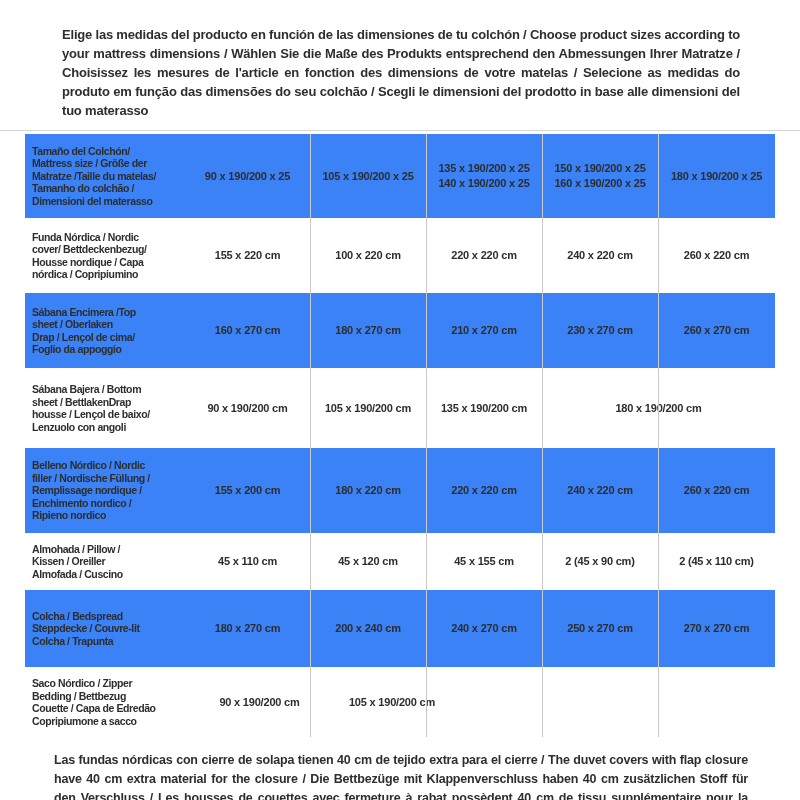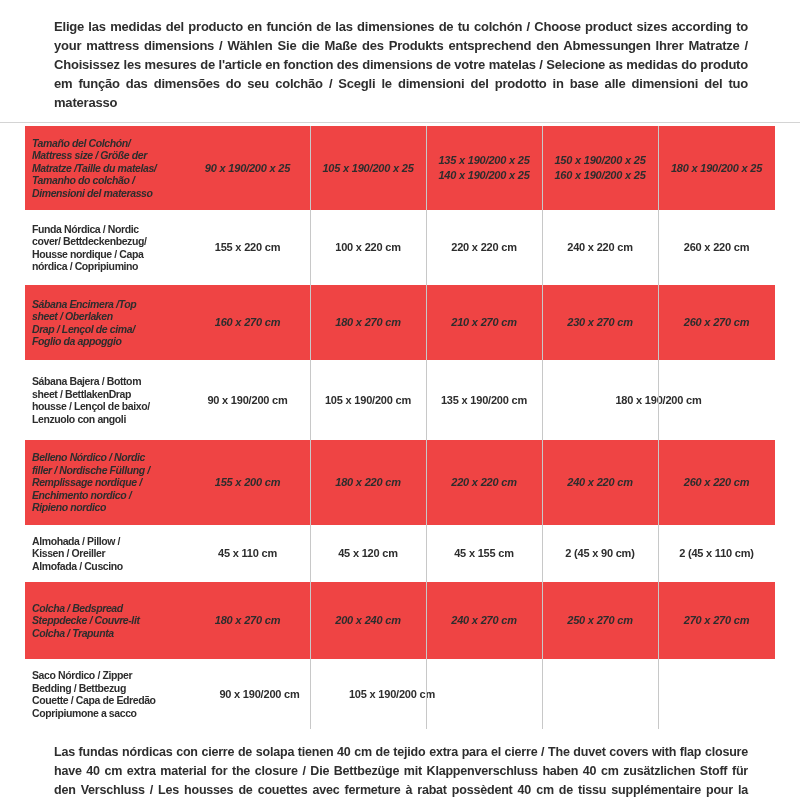--- a/index.html
+++ b/index.html
@@ -5,35 +5,35 @@
   html, body { margin: 0; padding: 0; background: #ffffff; }
   body {
     width: 800px; height: 800px;
     font-family: "Liberation Sans", sans-serif;
     color: #303030;
     overflow: hidden;
   }
   .page { width: 800px; height: 800px; box-sizing: border-box; }
 
   .intro {
-    margin: 0; padding: 17px 52px 0 54px;
+    margin: 8px; padding: 17px 52px 0 54px;
     font-size: 13px; font-weight: 700;
     line-height: 19px; letter-spacing: -0.2px;
     text-align: justify; color: #2e2e2e;
   }
 
   .rule { height: 1px; background: #d4d4d4; margin-top: 10px; }
 
   .size-table {
     position: relative;
     margin: 3px 25px 0 25px;
     width: 750px;
   }
   .row { display: flex; }
-  .row.g { background: #ef4444; font-style: italic; }
+  .row.g { background: #3b82f6; }
   .cell {
     display: flex; align-items: center;
     box-sizing: border-box;
     font-weight: 700;
     white-space: pre-line;
   }
   .cell.label {
     width: 160px; padding-left: 7px; padding-right: 2px;
     font-size: 10.5px; line-height: 12.5px; letter-spacing: -0.4px;
     color: #2d2d2d;

